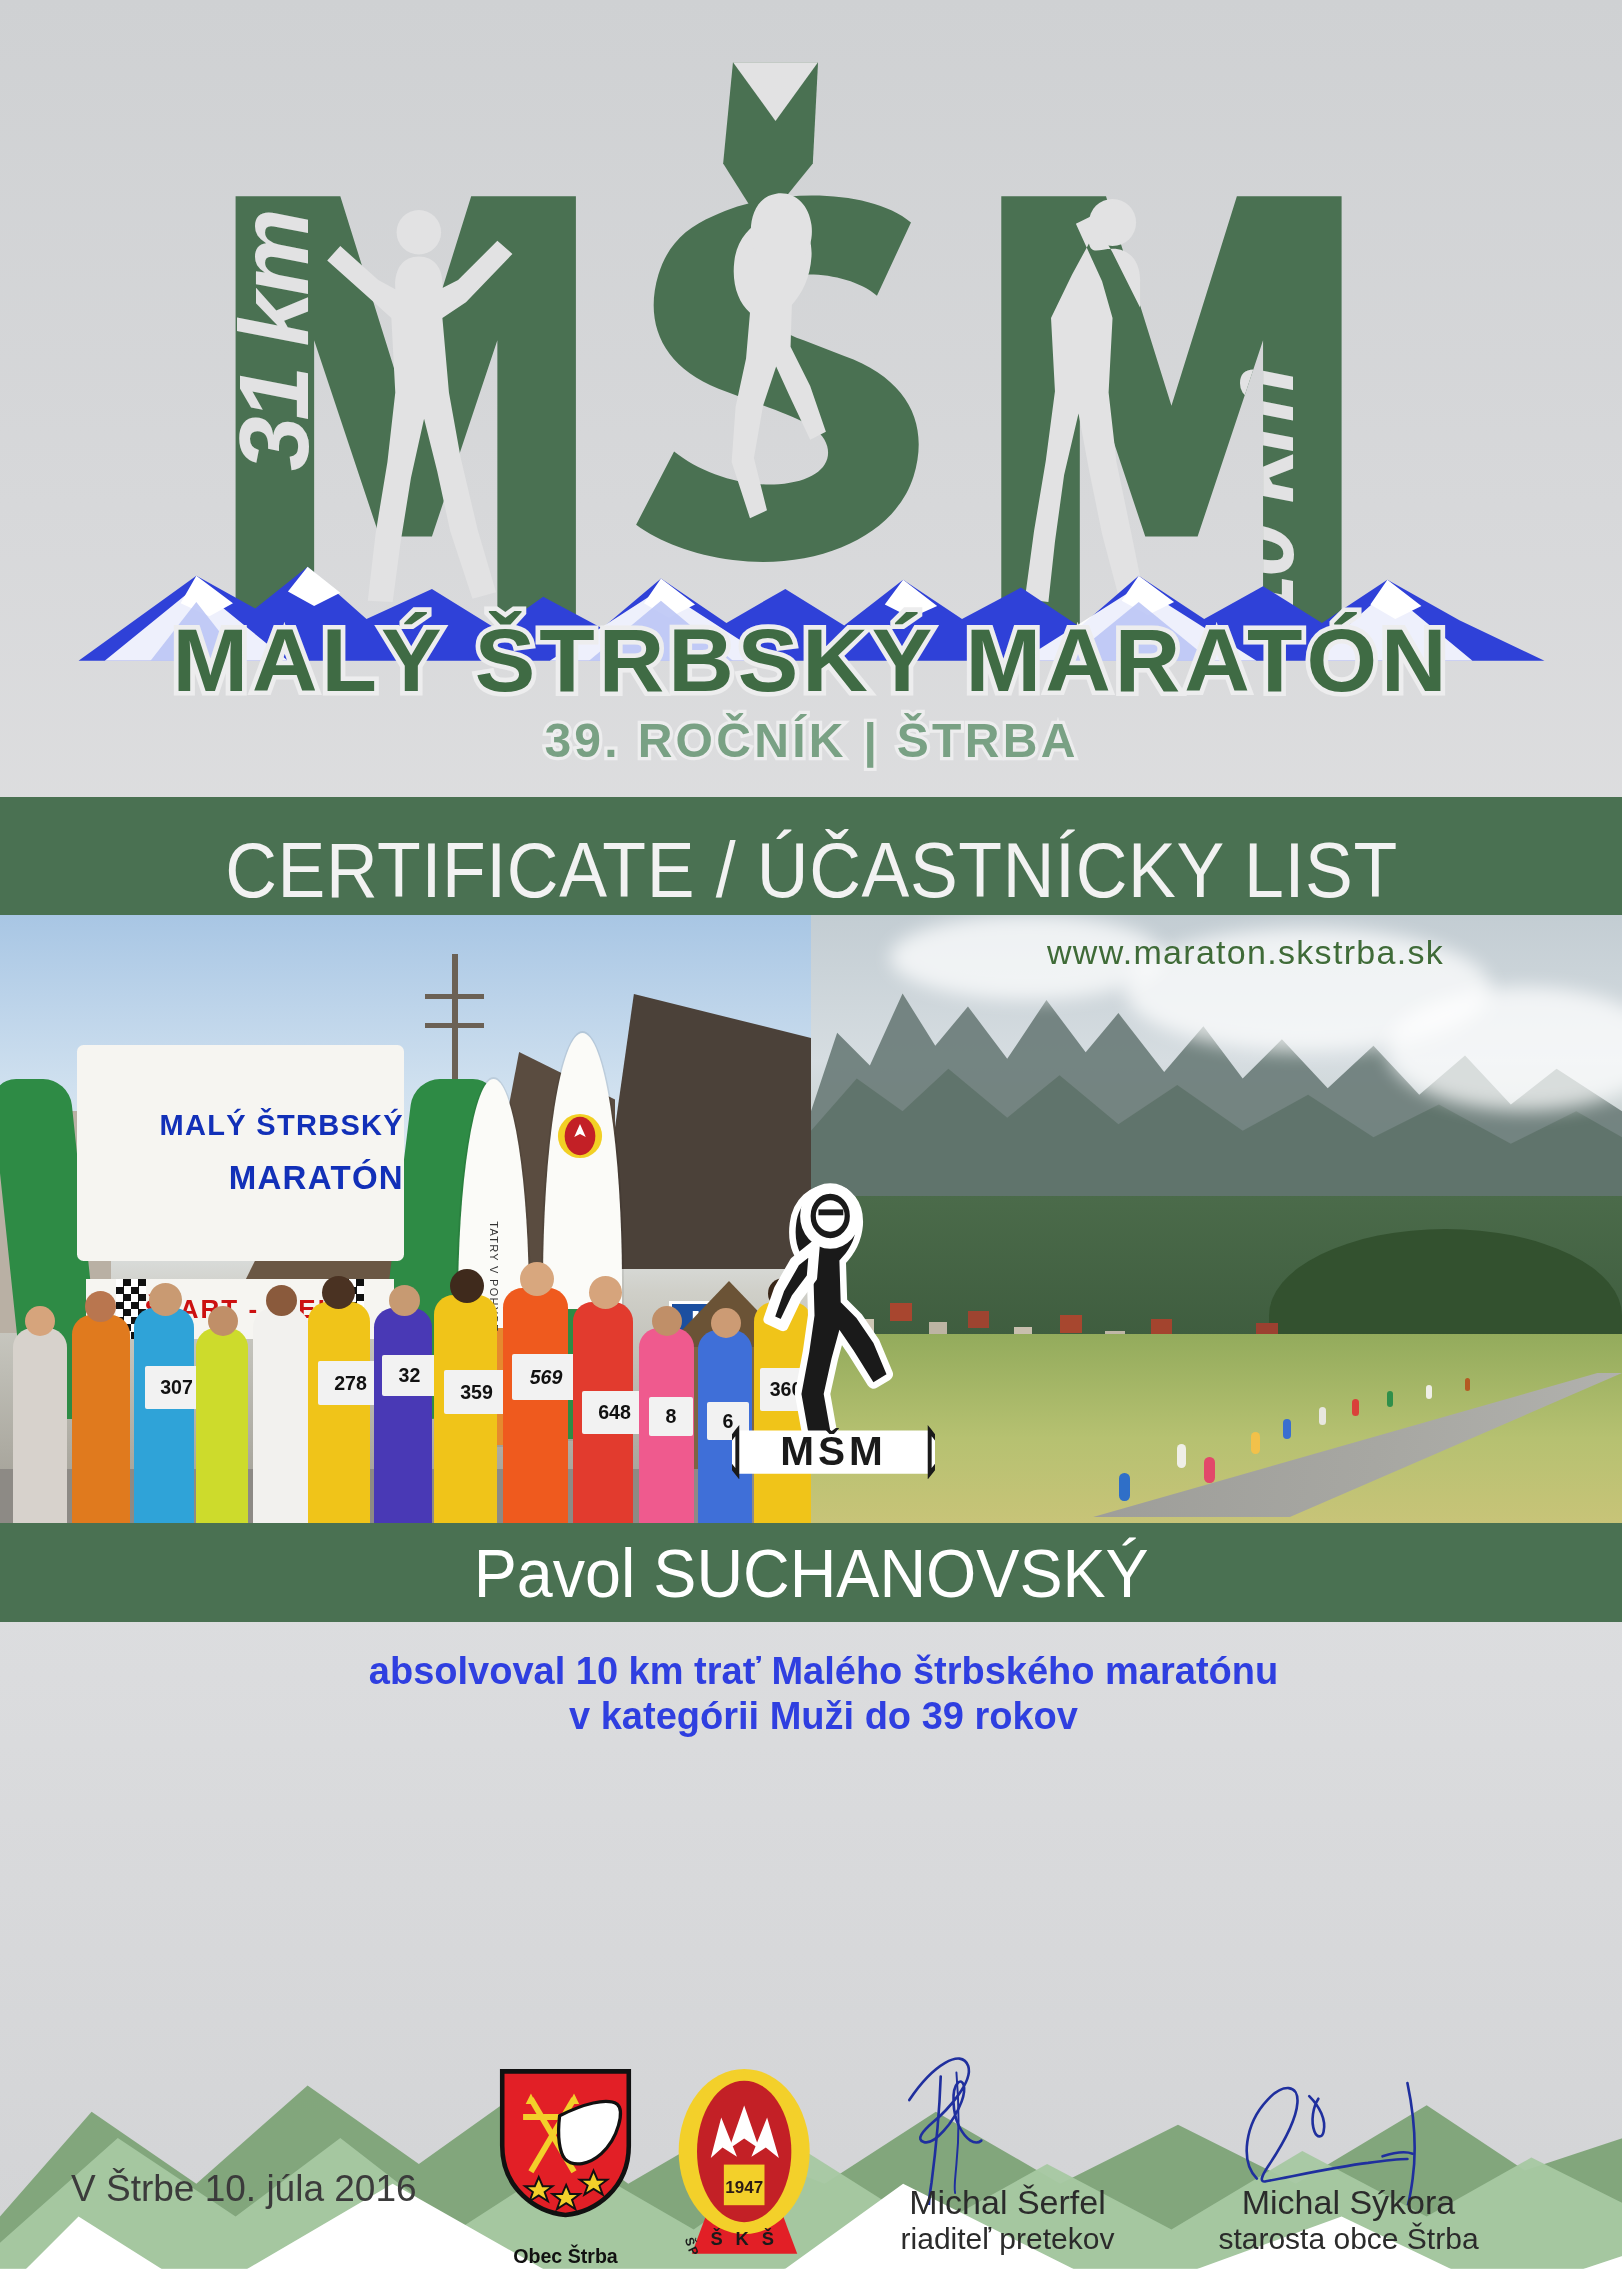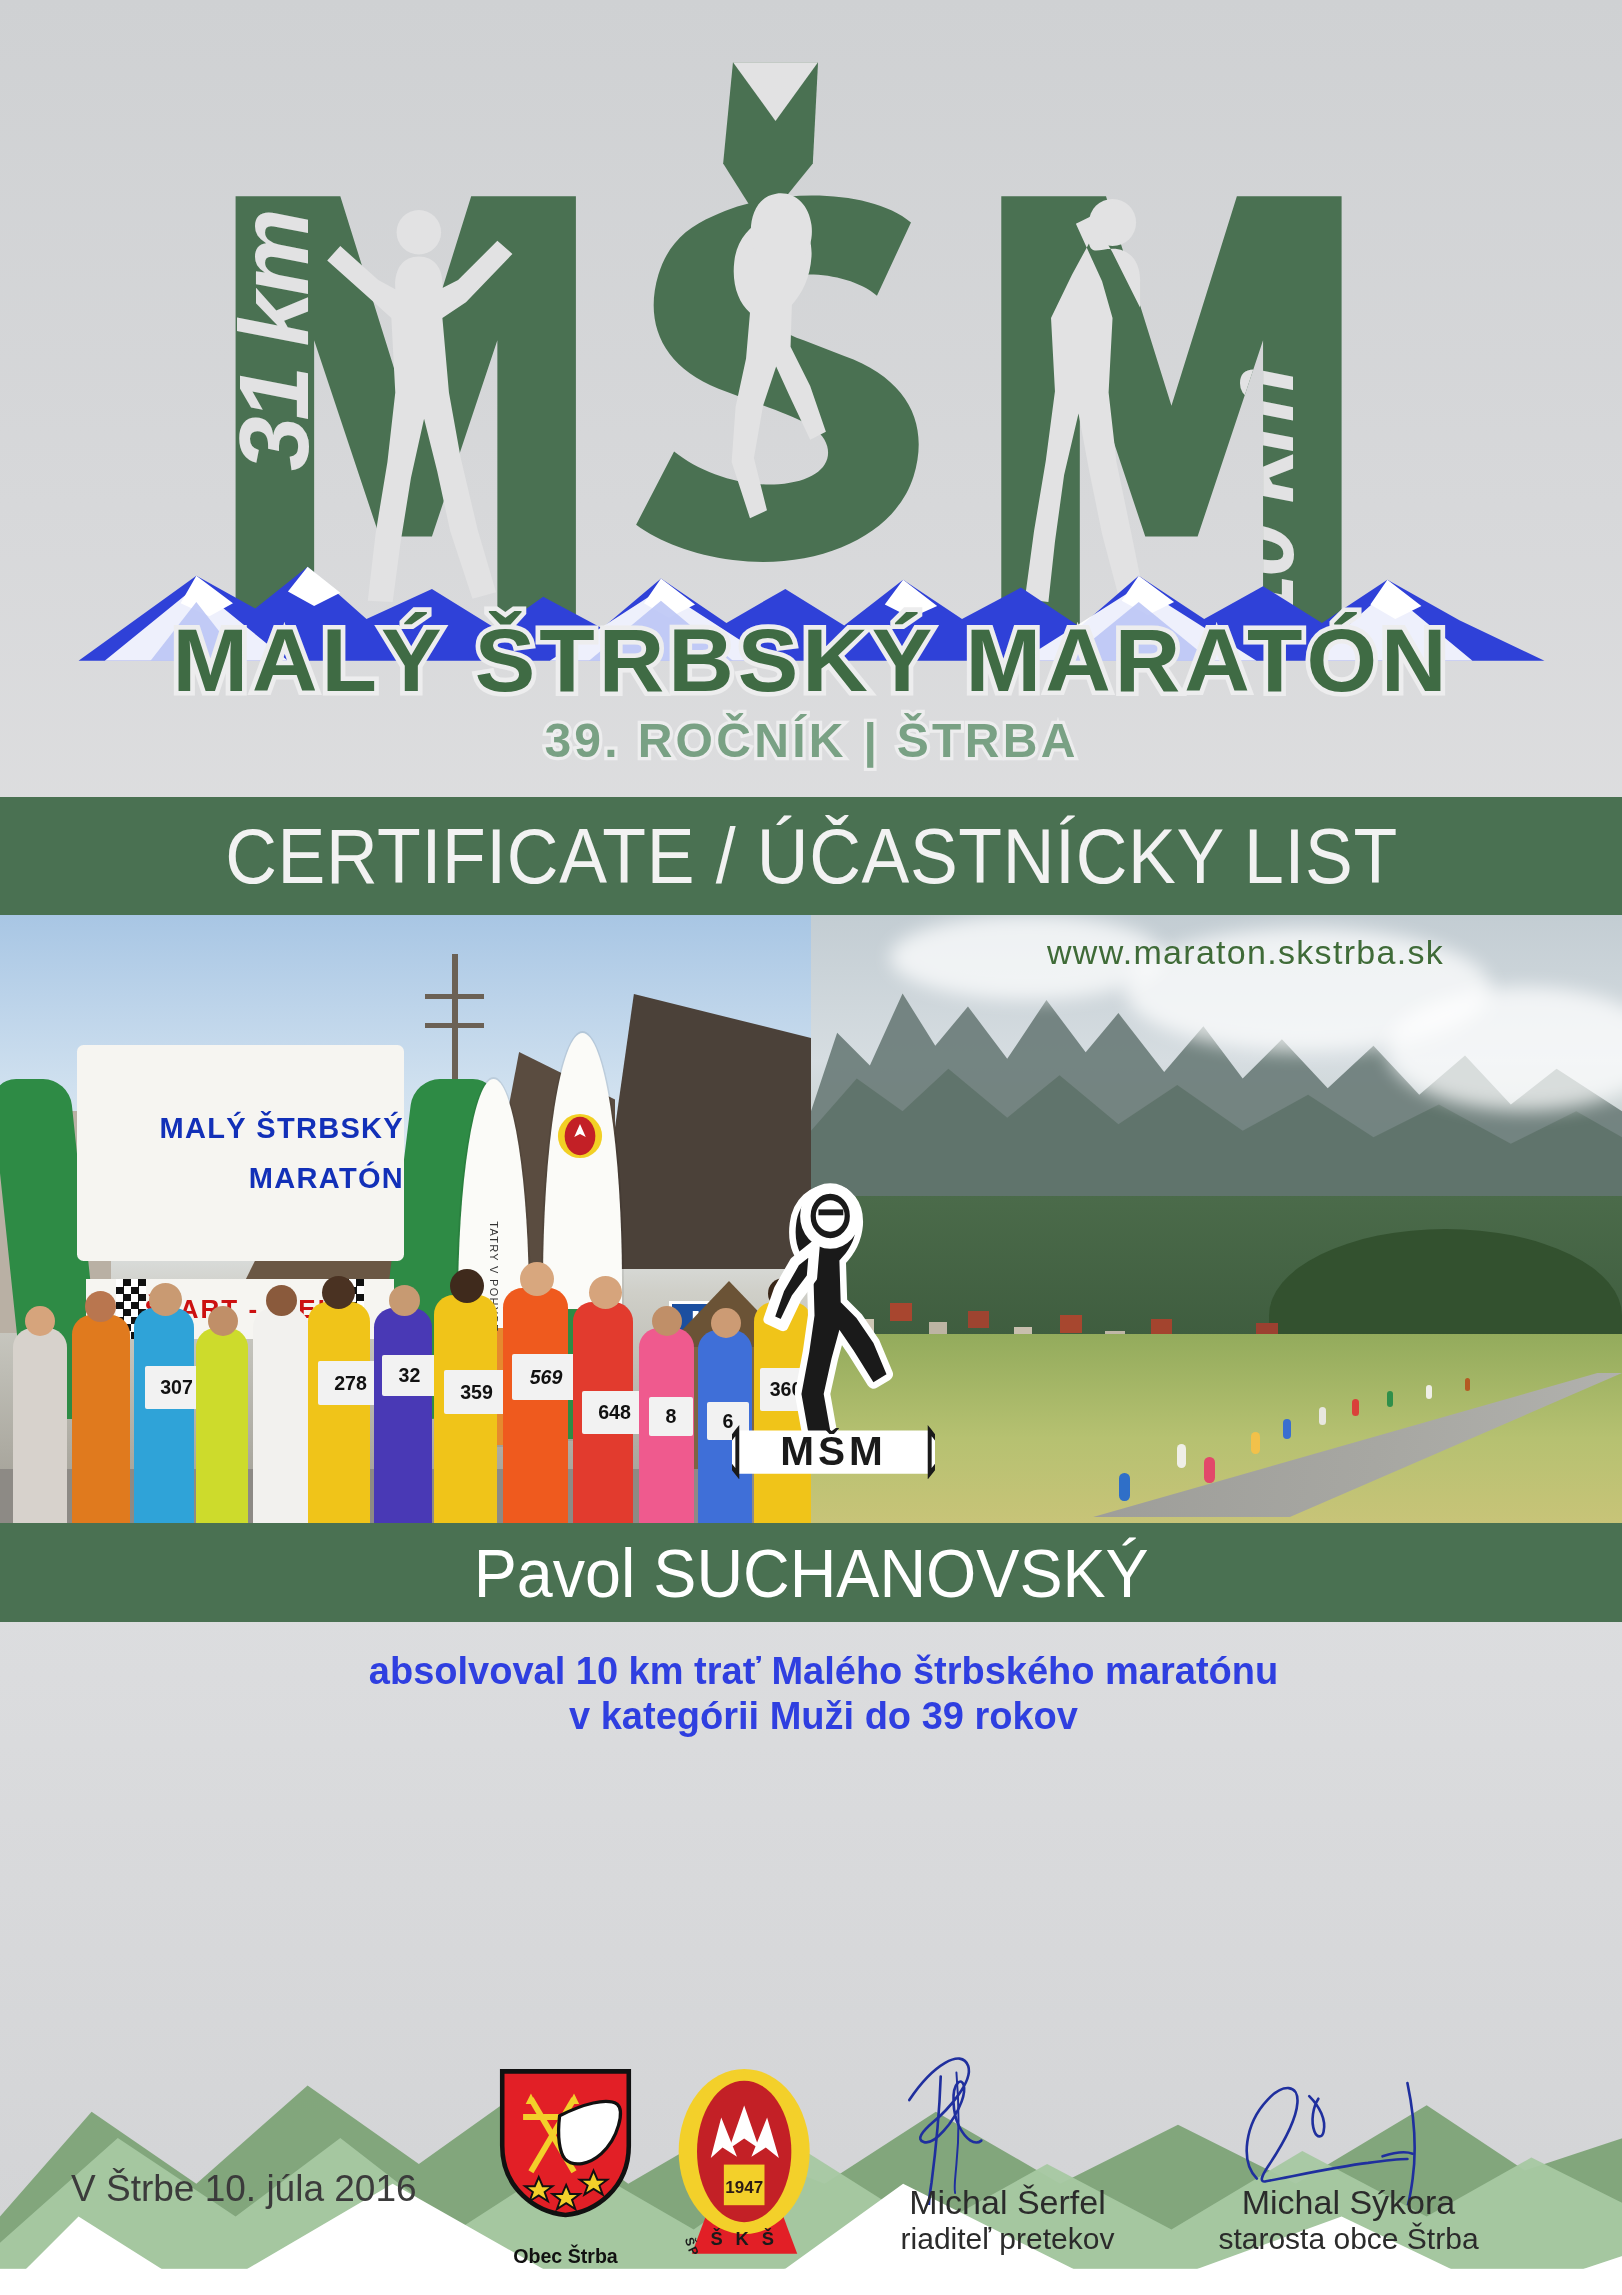--- a/index.html
+++ b/index.html
@@ -20,21 +20,21 @@
   
   #logo-block{
     position:absolute; left:0; top:0; width:1623px; height:795px;
   }
   .logo-svg{ position:absolute; left:0; top:0; width:1623px; height:795px; }
 
   
   #cert-banner{
     position:absolute; left:0; top:797px; width:1623px; height:118px;
     background:#4a7152;
-    display:flex; align-items:center; justify-content:center;
+    display:flex; align-items:flex-end; justify-content:center;
   }
   #cert-title{
     color:#f2f2f2; font-size:77px; letter-spacing:0.7px;
     font-weight:400; white-space:nowrap;
     transform:scaleX(0.93);
   }
 
   
   #photo-strip{
     position:absolute; left:0; top:915px; width:1623px; height:609px;
@@ -48,21 +48,21 @@
   .ph-sky{ position:absolute; inset:0;
     background:linear-gradient(180deg,#a8c6e4 0%,#cfe0ef 28%,#e8eef3 48%,#cfcfc8 62%,#9d9a90 100%); }
   .house{ position:absolute; background:#5c4a3a; }
   .roof{ position:absolute; background:#4a3a2c; }
   .arch-leg{ position:absolute; background:#2e8b45; border-radius:26px; }
   .arch-face{
     position:absolute; background:#f6f5f1; border-radius:6.5px;
     display:flex; flex-direction:column; align-items:flex-end; justify-content:center;
   }
   .arch-t1{ color:#1230b8; font-weight:bold; font-size:29px; letter-spacing:1.3px; }
-  .arch-t2{ color:#1230b8; font-weight:bold; font-size:29px; letter-spacing:1.3px; margin-top:17px;}
+  .arch-t2{ color:#1230b8; font-weight:bold; font-size:33px; letter-spacing:1.3px; margin-top:17px;}
   .banner-sc{
     position:absolute; background:#f6f5f1;
     display:flex; align-items:center; justify-content:center;
     color:#cc1111; font-weight:bold; font-size:26px; letter-spacing:2px;
     border-left:30px solid transparent; border-right:30px solid transparent;
   }
   .checker{
     position:absolute; width:30px; height:100%;
     background:
       repeating-conic-gradient(#111 0% 25%, #fff 0% 50%) 0 0/15px 15px;

